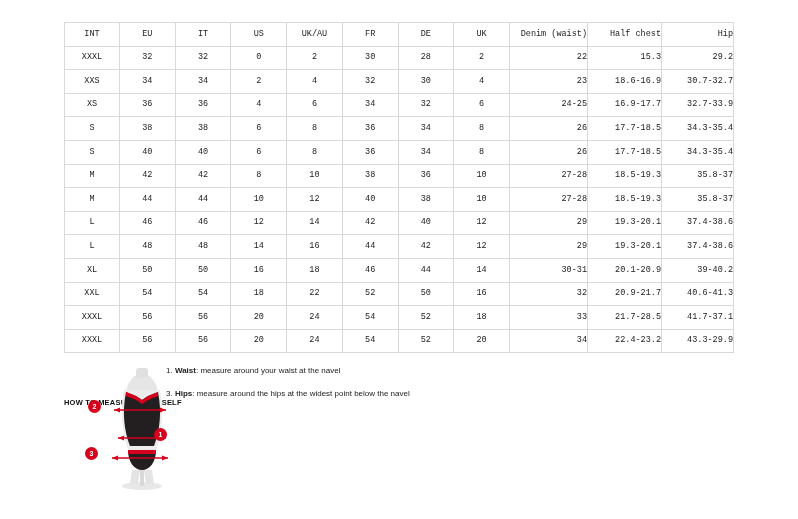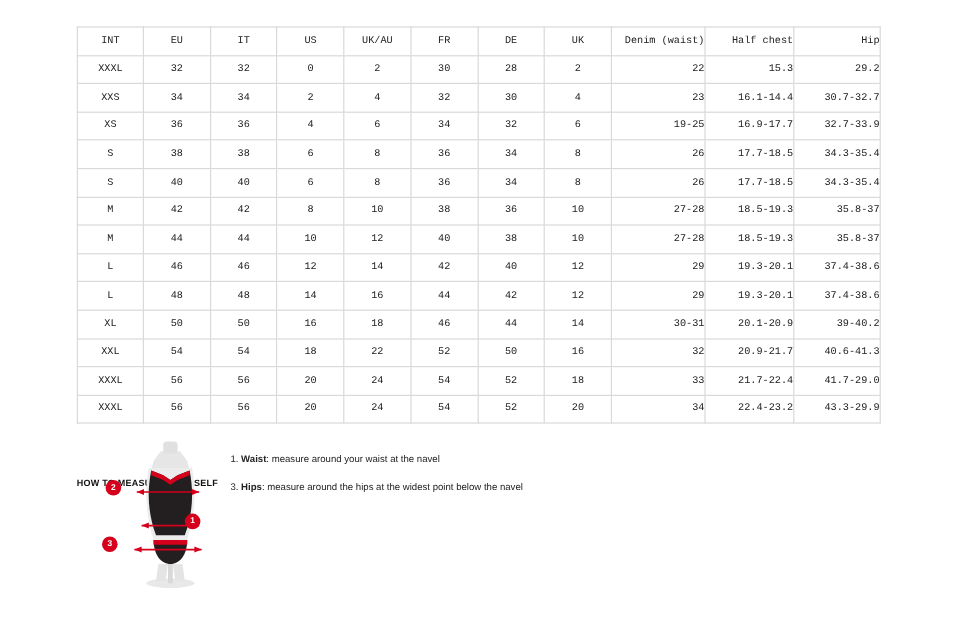--- a/index.html
+++ b/index.html
@@ -71,24 +71,23 @@
   }
   .figure {
     position: absolute;
     left: 84px;
     top: 366px;
     width: 130px;
     height: 126px;
   }
   .steps {
     position: absolute;
-    left: 192px;
+    left: 166px;
     top: 366px;
     width: 430px;
-    margin-top: 12px;
   }
   .step {
     font-size: 8px;
     color: #222;
     margin-bottom: 13px;
     line-height: 1.3;
   }
   .step b { font-weight: bold; }
   .bullet {
     position: absolute;
@@ -146,33 +145,33 @@
           <tr>
             <td class="int">XXS</td>
             <td class="">34</td>
             <td class="">34</td>
             <td class="">2</td>
             <td class="">4</td>
             <td class="">32</td>
             <td class="">30</td>
             <td class="">4</td>
             <td class="denim lefty">23</td>
-            <td class="halfchest lefty">16.1-14.4</td>
+            <td class="halfchest lefty">18.6-16.9</td>
             <td class="hip lefty">30.7-32.7</td>
           </tr>
           <tr>
             <td class="int">XS</td>
             <td class="">36</td>
             <td class="">36</td>
             <td class="">4</td>
             <td class="">6</td>
             <td class="">34</td>
             <td class="">32</td>
             <td class="">6</td>
-            <td class="denim lefty">19-25</td>
+            <td class="denim lefty">24-25</td>
             <td class="halfchest lefty">16.9-17.7</td>
             <td class="hip lefty">32.7-33.9</td>
           </tr>
           <tr>
             <td class="int">S</td>
             <td class="">38</td>
             <td class="">38</td>
             <td class="">6</td>
             <td class="">8</td>
             <td class="">36</td>
@@ -276,22 +275,22 @@
           <tr>
             <td class="int">XXXL</td>
             <td class="">56</td>
             <td class="">56</td>
             <td class="">20</td>
             <td class="">24</td>
             <td class="">54</td>
             <td class="">52</td>
             <td class="">18</td>
             <td class="denim lefty">33</td>
-            <td class="halfchest lefty">21.7-22.4</td>
-            <td class="hip lefty">41.7-29.0</td>
+            <td class="halfchest lefty">21.7-28.5</td>
+            <td class="hip lefty">41.7-37.1</td>
           </tr>
           <tr>
             <td class="int">XXXL</td>
             <td class="">56</td>
             <td class="">56</td>
             <td class="">20</td>
             <td class="">24</td>
             <td class="">54</td>
             <td class="">52</td>
             <td class="">20</td>

